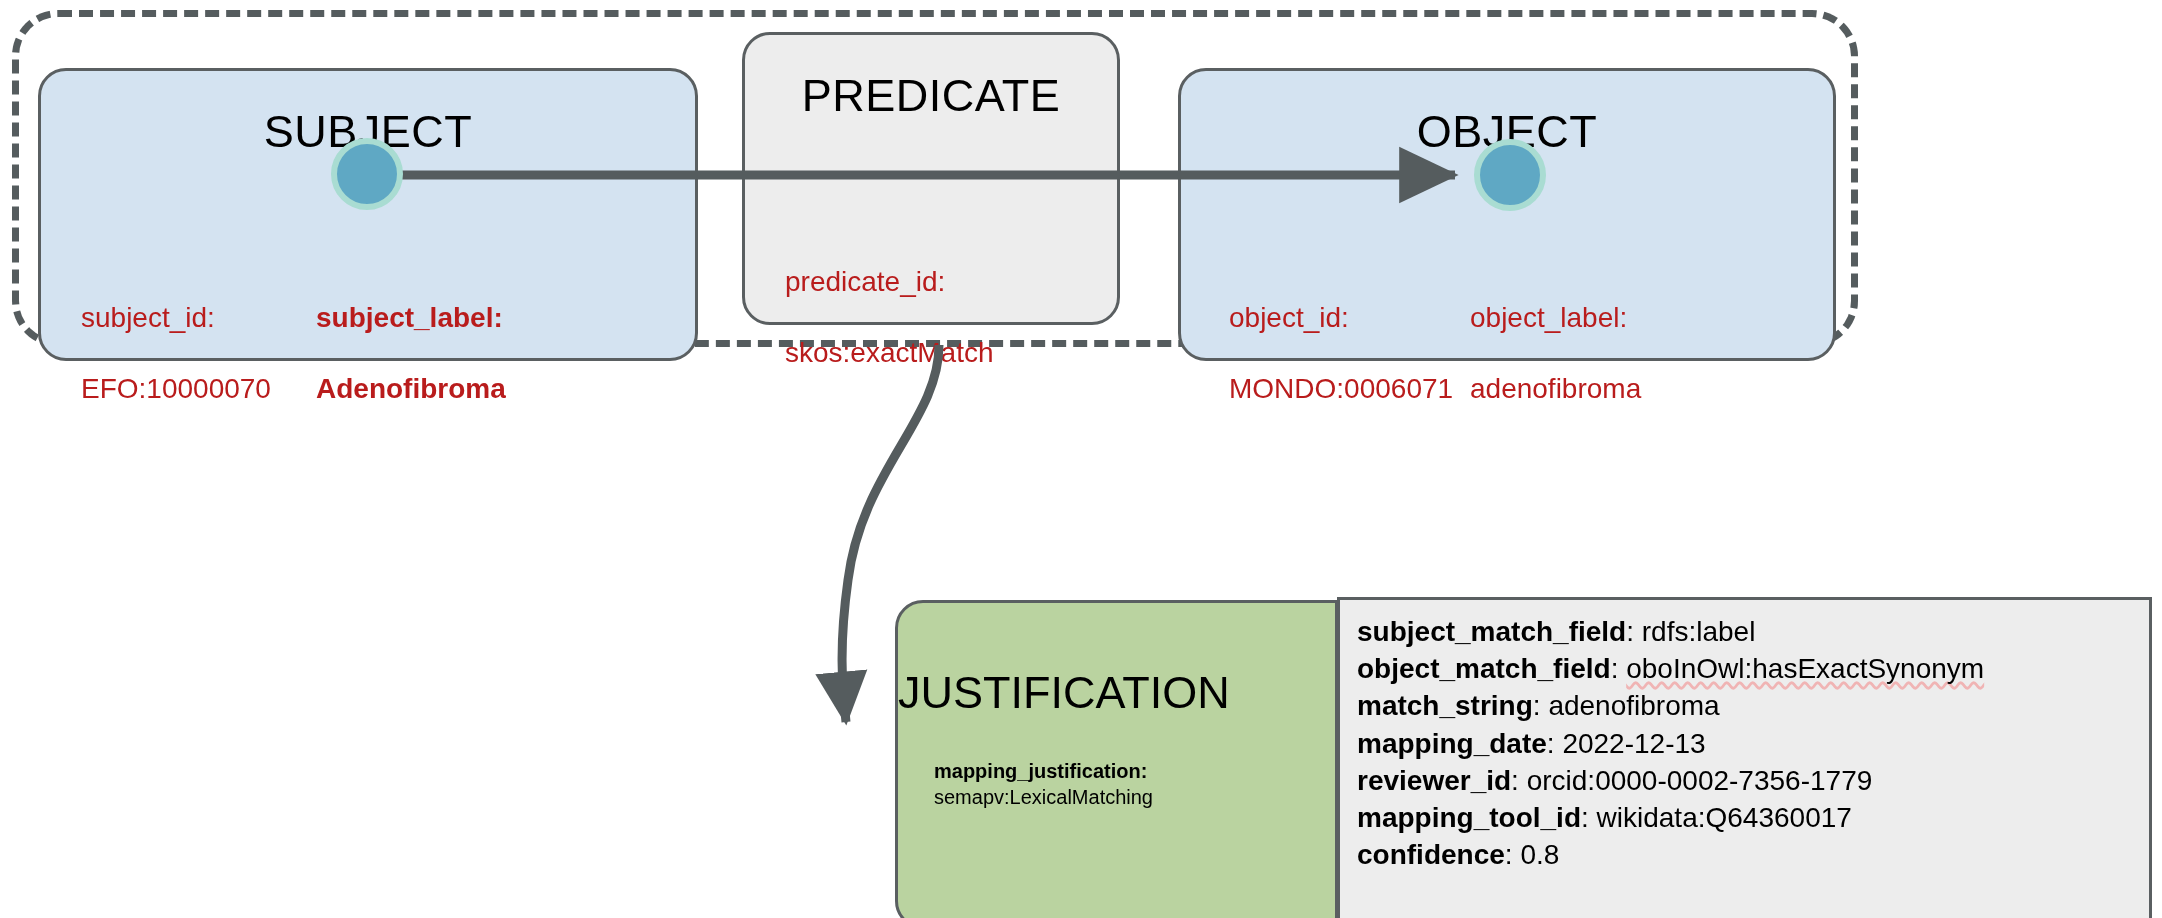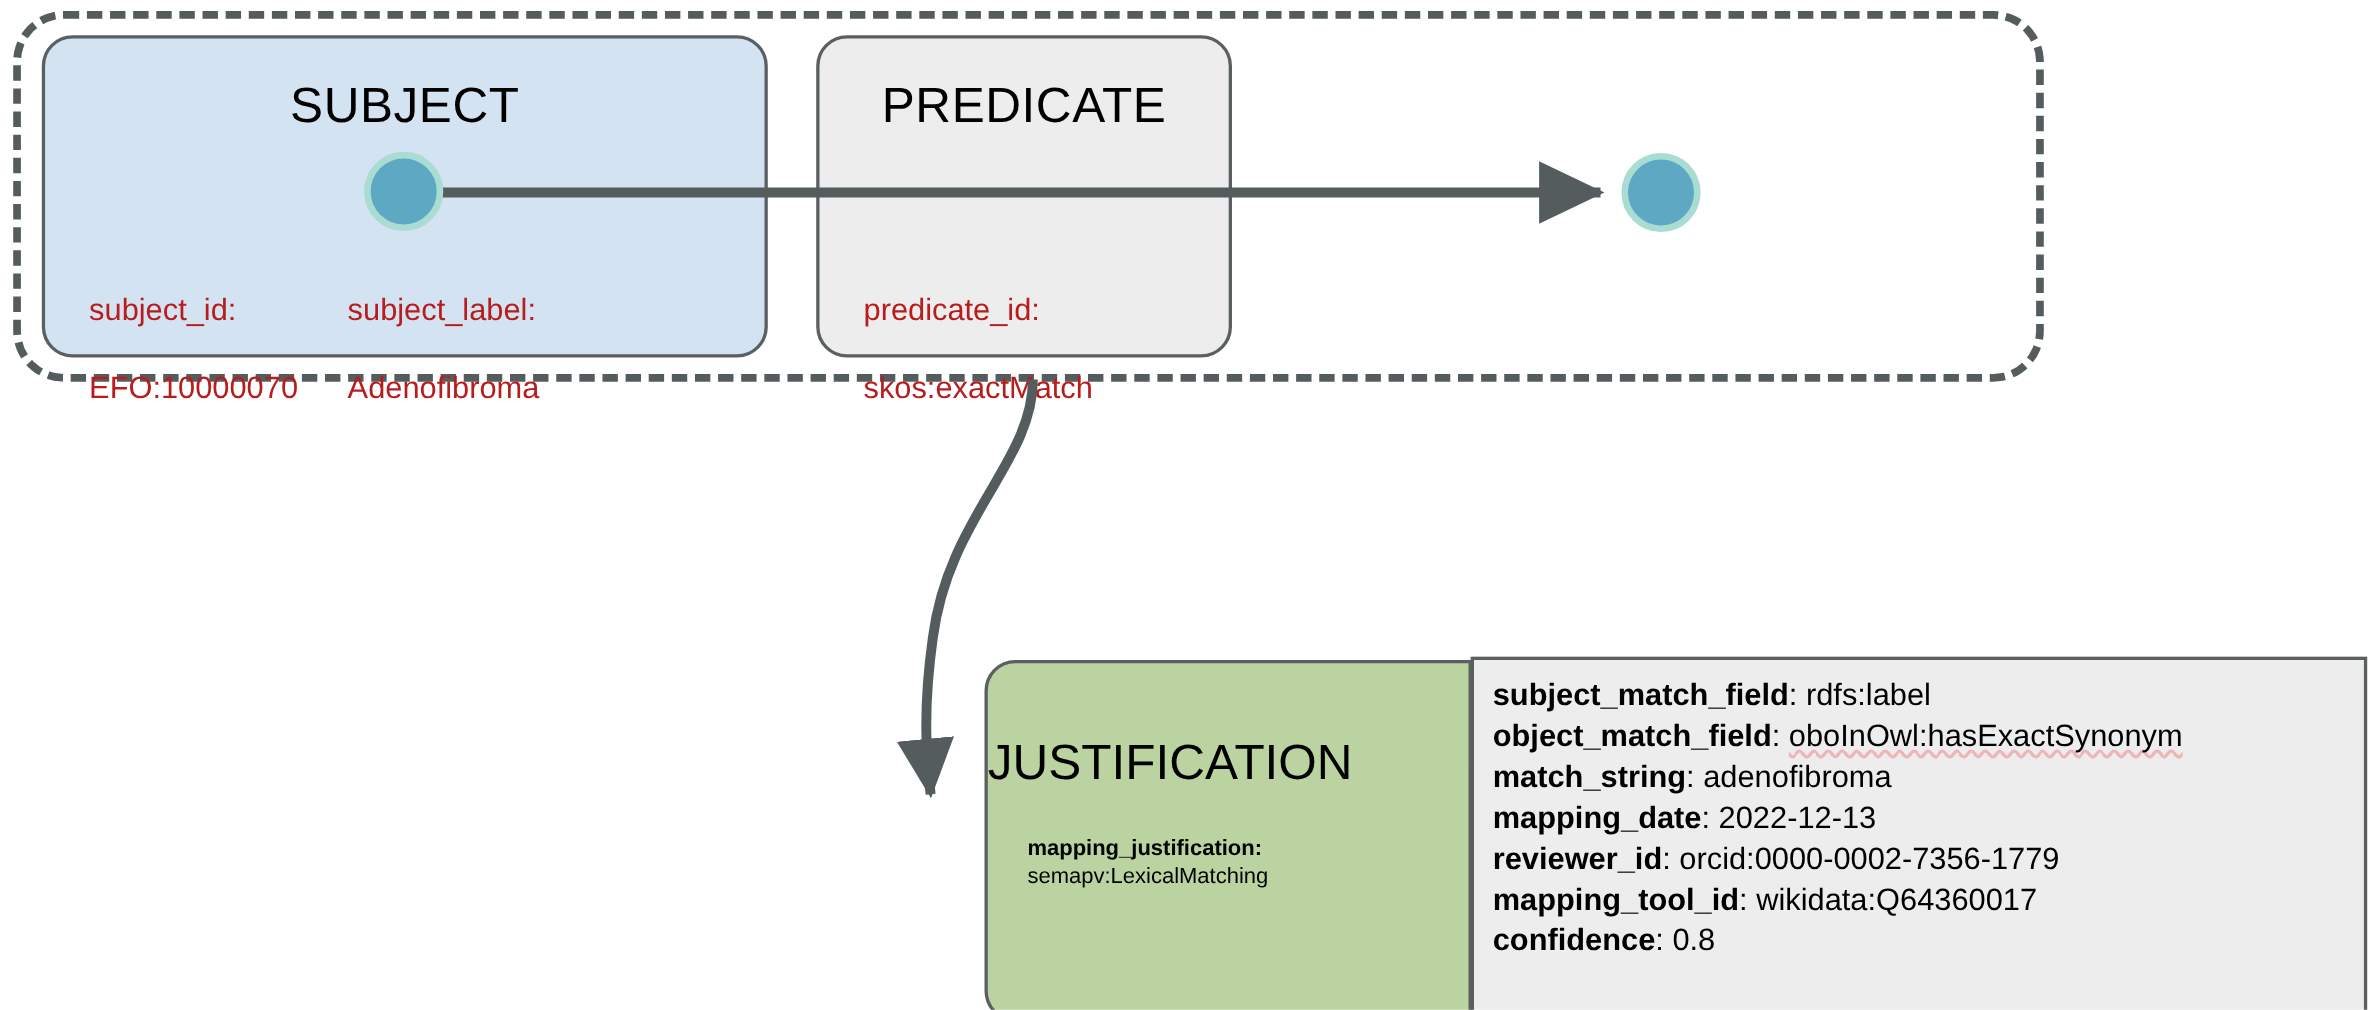--- a/index.html
+++ b/index.html
@@ -37,21 +37,21 @@
 
   
   .node-box {
     position: absolute;
     box-sizing: border-box;
     border: 3px solid #5a5f61;
     border-radius: 28px;
     top: 32px;
     height: 293px;
   }
-  .node-box.blue  { background: #d4e3f1; }
+  .node-box.blue  { background: #d4e3f1; margin-top: 36px; }
   .node-box.grey  { background: #ededed; }
 
   .box-subject   { left: 38px;   width: 660px; }
   .box-predicate { left: 742px;  width: 378px; }
   .box-object    { left: 1178px; width: 658px; }
 
   .box-title {
     position: absolute;
     top: 38px;
     left: 0;
@@ -68,21 +68,21 @@
     font-size: 28px;
     line-height: 1.28;
     color: #b91c1c;
     white-space: pre-line;
   }
   .field .k { display: block; }
   .field .v { display: block; }
 
   
   .f-subject-id    { left: 40px;  top: 193px; }
-  .f-subject-label { left: 275px; top: 193px; }
+  .f-subject-label { left: 275px; top: 193px; font-weight: bold; }
   
   .f-predicate-id  { left: 40px;  top: 193px; }
   
   .f-object-id     { left: 48px;  top: 193px; }
   .f-object-label  { left: 289px; top: 193px; }
 
   
   .node-dot {
     position: absolute;
     width: 60px;
@@ -194,20 +194,31 @@
   </div>
 
   <div class="node-box grey box-predicate">
     <div class="box-title">PREDICATE</div>
     <div class="field f-predicate-id">
       <span class="k">predicate_id:</span>
       <span class="v">skos:exactMatch</span>
     </div>
   </div>
 
+  <div class="node-box blue box-object">
+    <div class="box-title">OBJECT</div>
+    <div class="field f-object-id">
+      <span class="k">object_id:</span>
+      <span class="v">MONDO:0006071</span>
+    </div>
+    <div class="field f-object-label">
+      <span class="k">object_label:</span>
+      <span class="v">adenofibroma</span>
+    </div>
+  </div>
 
   <svg id="arrows" viewBox="0 0 2162 918">
     <defs>
       <marker id="head-straight" markerWidth="7" markerHeight="7" refX="6.2" refY="3.5" orient="auto" markerUnits="strokeWidth">
         <path d="M0,0.35 L6.6,3.5 L0,6.65 Z" fill="#555c5e"></path>
       </marker>
       <marker id="head-curve" markerWidth="6.4" markerHeight="6.4" refX="5.6" refY="3.2" orient="auto" markerUnits="strokeWidth">
         <path d="M0,0.3 L6.0,3.2 L0,6.1 Z" fill="#555c5e"></path>
       </marker>
     </defs>

